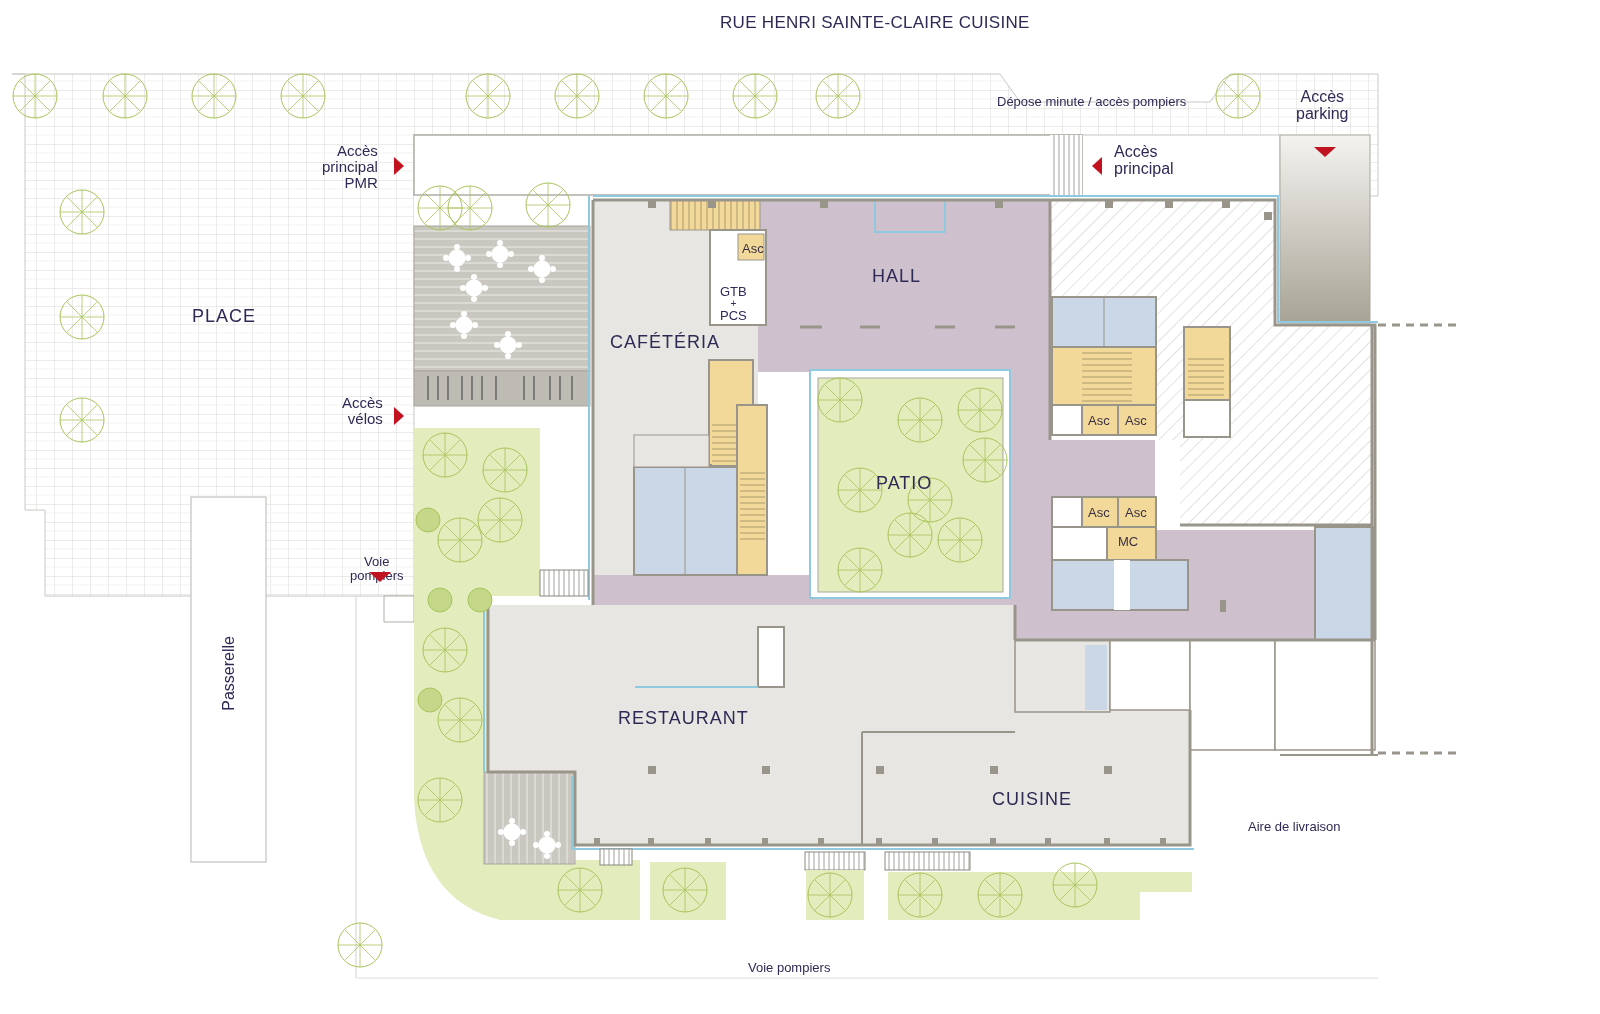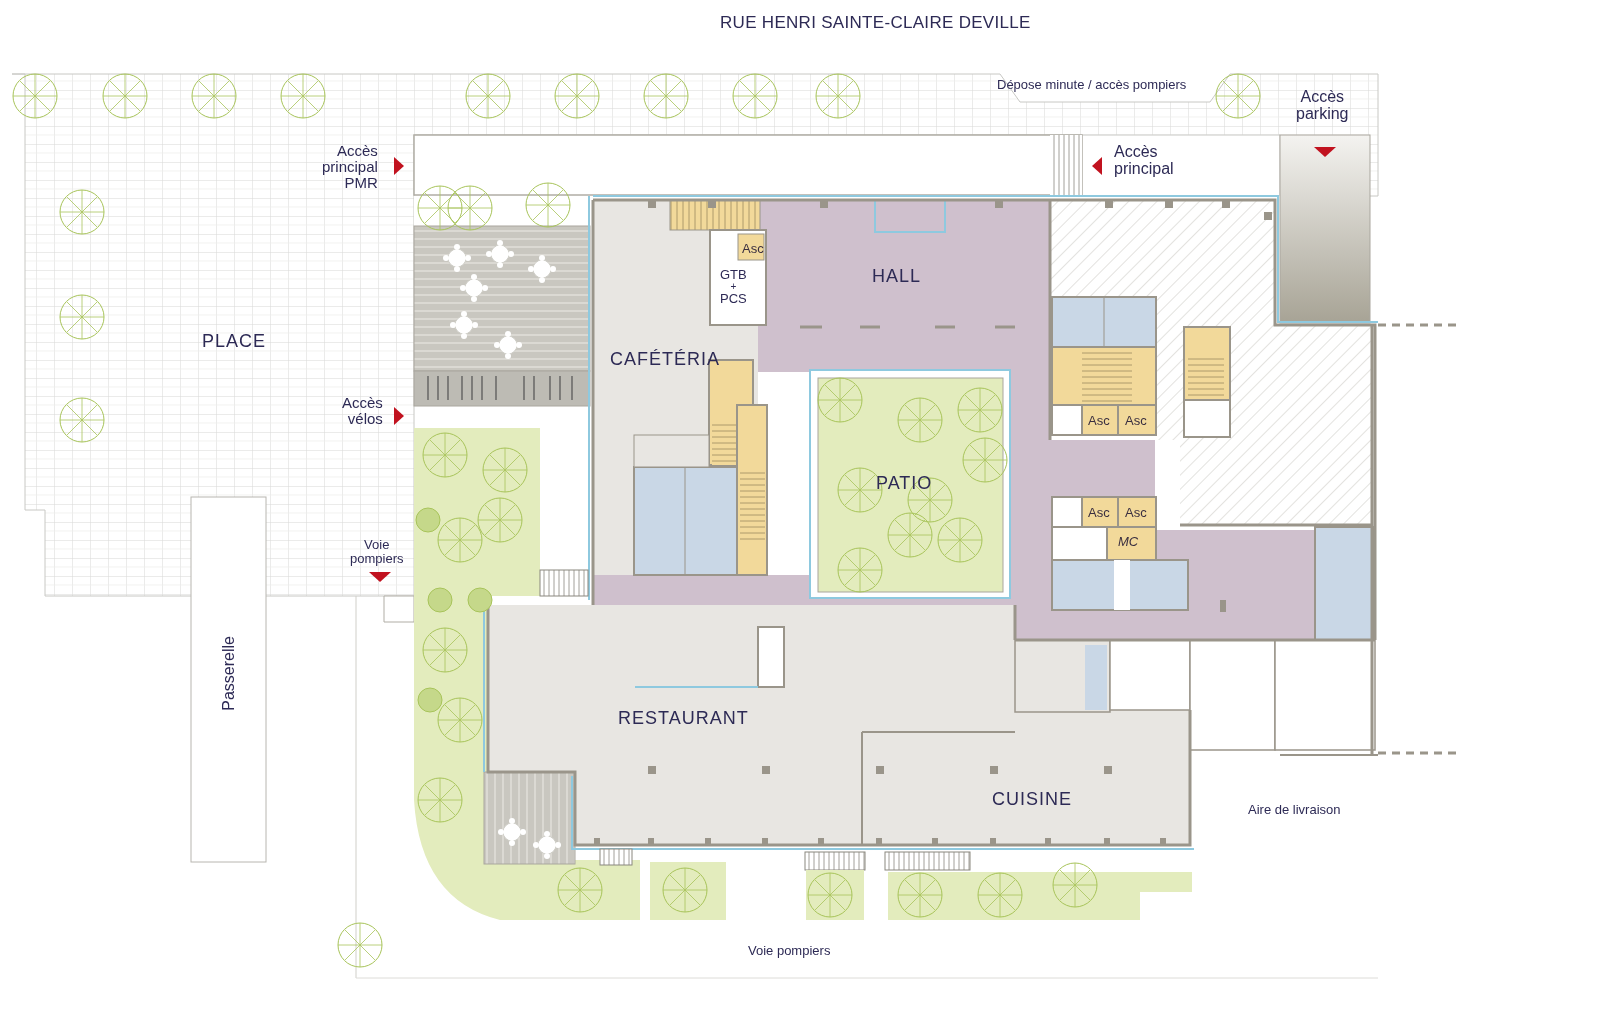--- a/index.html
+++ b/index.html
@@ -1,21 +1,21 @@
 <!DOCTYPE html>
 <html><head>
   <meta charset="utf-8">
   <style>
     html, body { margin: 0; padding: 0; background: #ffffff; }
     body { width: 1600px; height: 1014px; position: relative; overflow: hidden; font-family: "Liberation Sans", "DejaVu Sans", sans-serif; }
     #plan { position: absolute; left: 0; top: 0; width: 1600px; height: 1014px; }
     .lbl { position: absolute; color: #2d2a55; white-space: nowrap; line-height: 1.05; }
     .room { font-size: 18px; letter-spacing: 1px; }
     .small { font-size: 15px; text-align: right; }
-    .tiny { font-size: 13px; }
+    .tiny { font-size: 13px; margin-top: 17px; }
     .center { text-align: center; }
     .asc { position: absolute; font-size: 13px; color: #3a2f40; }
     .arrow-r { position:absolute; width:0; height:0; border-top:9px solid transparent; border-bottom:9px solid transparent; border-left:10px solid #c1121f; }
     .arrow-l { position:absolute; width:0; height:0; border-top:9px solid transparent; border-bottom:9px solid transparent; border-right:10px solid #c1121f; }
     .arrow-d { position:absolute; width:0; height:0; border-left:11px solid transparent; border-right:11px solid transparent; border-top:10px solid #c1121f; }
     .vert { transform: rotate(-90deg); transform-origin: center; }
   </style>
 </head>
 <body>
 
@@ -276,21 +276,21 @@
       <use href="#tree" x="1000" y="895"></use>
       <use href="#tree" x="1075" y="885"></use>
     <use href="#tree" x="360" y="945"></use>
     <use href="#shrub" x="428" y="520"></use>
       <use href="#shrub" x="440" y="600"></use>
       <use href="#shrub" x="430" y="700"></use>
     <use href="#shrub" x="480" y="600"></use>
   </g>
 </svg>
 
-<div class="lbl room" style="left:720px; top:14px; font-size:17px; letter-spacing:0.3px;">RUE HENRI SAINTE-CLAIRE DEVILLE</div>
+<div class="lbl room" style="left:720px; top:14px; font-size:17px; letter-spacing:0.3px;">RUE HENRI SAINTE-CLAIRE CUISINE</div>
 <div class="lbl tiny" style="left:997px; top:78px;">Dépose minute / accès pompiers</div>
 
 <div class="lbl small center" style="left:1296px; top:89px; font-size:16px; text-align:center;">
   <div>Accès</div>
   <div>parking</div>
 </div>
 <div class="arrow-d" style="left:1314px; top:147px;"></div>
 
 <div class="lbl small" style="left:322px; top:143px;">
   <div>Accès</div>
@@ -315,30 +315,30 @@
   <div>Voie</div>
   <div>pompiers</div>
 </div>
 <div class="arrow-d" style="left:369px; top:572px;"></div>
 
 <div class="lbl tiny" style="left:748px; top:944px;">Voie pompiers</div>
 <div class="lbl tiny" style="left:1248px; top:803px;">Aire de livraison</div>
 
 <div class="lbl vert" style="left:192px; top:665px; font-size:16px;">Passerelle</div>
 
-<div class="lbl room" style="left:202px; top:307px;margin-top:25px;">PLACE</div>
-<div class="lbl room" style="left:610px; top:350px;">CAFÉTÉRIA</div>
+<div class="lbl room" style="left:192px; top:307px;">PLACE</div>
+<div class="lbl room" style="left:610px; top:333px;">CAFÉTÉRIA</div>
 <div class="lbl room" style="left:872px; top:267px;text-align:center;">HALL</div>
 <div class="lbl room" style="left:876px; top:474px;">PATIO</div>
 <div class="lbl room" style="left:618px; top:709px;text-align:right;">RESTAURANT</div>
 <div class="lbl room" style="left:992px; top:790px;">CUISINE</div>
 
 <div class="lbl tiny center" style="left:720px; top:268px;">
   <div>GTB</div>
   <div style="font-size:10px;">+</div>
   <div>PCS</div>
 </div>
 <div class="asc" style="left:742px; top:241px;">Asc</div>
 <div class="asc" style="left:1088px; top:413px;">Asc</div>
 <div class="asc" style="left:1125px; top:413px;">Asc</div>
 <div class="asc" style="left:1088px; top:505px;">Asc</div>
 <div class="asc" style="left:1125px; top:505px;">Asc</div>
-<div class="asc" style="left:1118px; top:534px; font-size:13px;font-style:italic;">MC</div>
+<div class="asc" style="left:1118px; top:534px; font-size:13px;">MC</div>
 
 </body></html>

